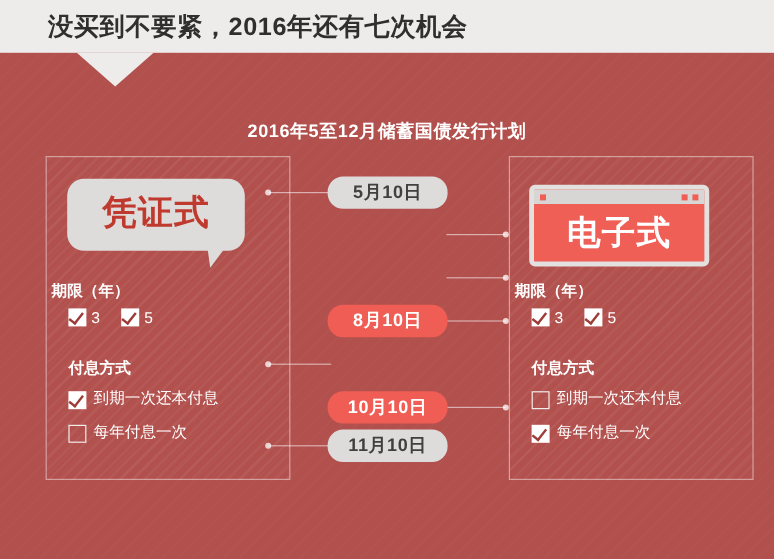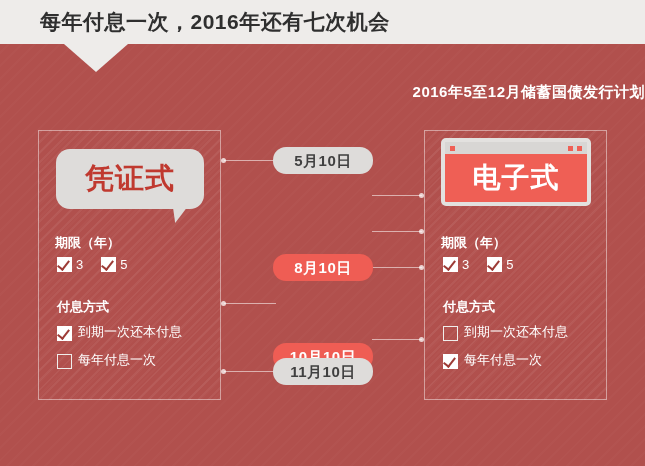--- a/index.html
+++ b/index.html
@@ -59,33 +59,33 @@
     top: 44px;
     width: 0; height: 0;
     border-left: 32px solid transparent;
     border-right: 32px solid transparent;
     border-top: 28px solid #eeecea;
     z-index: 5;
   }
   
   .subtitle {
     position: absolute;
-    left: 0; top: 83px;
+    left: 0; top: 100px;
     width: 645px;
-    text-align: right;
+    text-align: center;
     font-size: 15px;
     font-weight: bold;
     color: #ffffff;
     letter-spacing: .5px;
   }
   
   .card {
     position: absolute;
     top: 130px;
-    width: 183px;
+    width: 204px;
     height: 270px;
     border: 1px solid rgba(255,255,255,0.45);
     box-sizing: border-box;
     background-image: repeating-linear-gradient(
       -45deg,
       rgba(255,255,255,0.05) 0px,
       rgba(255,255,255,0.05) 2px,
       rgba(0,0,0,0) 2px,
       rgba(0,0,0,0) 7px
     );
@@ -122,21 +122,21 @@
     width: 0; height: 0;
     border-left: 16px solid #dedcda;
     border-bottom: 16px solid transparent;
     transform: rotate(-8deg);
   }
 
   
   .badge-elec {
     position: absolute;
     left: 16px;
-    top: 7px;
+    top: 23px;
     width: 150px;
     height: 68px;
     background: #ef5f55;
     border: 4px solid #e3e1df;
     border-radius: 5px;
     box-sizing: border-box;
   }
   .badge-elec-bar {
     position: absolute;
     left: 0; top: 0;
@@ -167,21 +167,21 @@
   }
 
   
   .sec-head {
     position: absolute;
     font-size: 13px;
     font-weight: bold;
     color: #ffffff;
     white-space: nowrap;
   }
-  .term-head { left: 16px; top: 103px; }
+  .term-head { left: 4px; top: 103px; }
   .pay-head  { left: 18px; top: 167px; }
 
   .term-row {
     position: absolute;
     left: 18px;
     top: 126px;
     display: flex;
     align-items: center;
     gap: 6px;
   }
@@ -273,21 +273,21 @@
     background: rgba(255,255,255,0.75);
     z-index: 3;
   }
 </style>
 </head>
 <body>
 
 <div id="root">
 
   <div class="header">
-    <div class="header-title">每年付息一次，2016年还有七次机会</div>
+    <div class="header-title">没买到不要紧，2016年还有七次机会</div>
   </div>
   <div class="header-notch"></div>
 
   <div class="subtitle">2016年5至12月储蓄国债发行计划</div>
 
   <div class="card card-left">
     <div class="badge-cert">
       <div class="badge-cert-text">凭证式</div>
       <div class="badge-cert-tail"></div>
     </div>
@@ -364,16 +364,16 @@
   <div class="conn-dot" style="left:419px; top:229px;"></div>
 
   <div class="conn" style="left:372px; top:267px; width:50px;"></div>
   <div class="conn-dot" style="left:419px; top:265px;"></div>
 
   <div class="conn" style="left:372px; top:339px; width:50px;"></div>
   <div class="conn-dot" style="left:419px; top:337px;"></div>
 
   <div class="pill gray" style="top:147px;">5月10日</div>
   <div class="pill red" style="top:254px;">8月10日</div>
-  <div class="pill red" style="top:326px;margin-top:17px;">10月10日</div>
+  <div class="pill red" style="top:326px;">10月10日</div>
   <div class="pill gray" style="top:358px;">11月10日</div>
 
 </div>
 
 </body></html>

